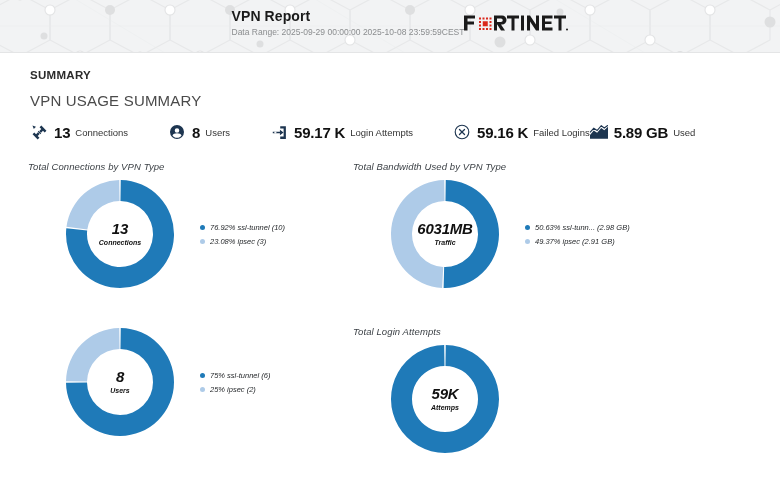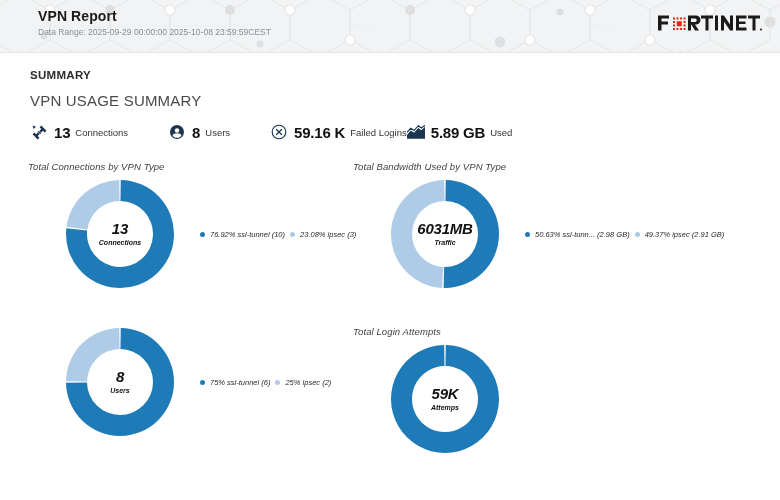--- a/index.html
+++ b/index.html
@@ -27,21 +27,21 @@
   .header-pattern {
     position: absolute;
     inset: 0;
     opacity: 1;
   }
   .header-inner {
     position: relative;
     height: 100%;
     display: flex;
     align-items: flex-start;
-    justify-content: space-between;
+    justify-content: center;
     padding: 8px 14px 0 38px;
     box-sizing: border-box;
   }
   .report-title {
     font-size: 14px;
     font-weight: bold;
     color: #1a1a1a;
     letter-spacing: 0.1px;
     line-height: 16px;
     margin: 0 0 3px 0;
@@ -164,21 +164,21 @@
   .donut-center-label {
     font-size: 7px;
     font-weight: bold;
     color: #111111;
     line-height: 9px;
     margin-top: 1px;
   }
   .legend {
     margin-left: 24px;
     display: flex;
-    flex-direction: row;
+    flex-direction: column;
     gap: 5px;
   }
   .legend-item {
     display: flex;
     align-items: center;
     white-space: nowrap;
   }
   .legend-dot {
     width: 5px;
     height: 5px;
@@ -322,20 +322,31 @@
     <div class="stat" style="margin-right:40px;">
       <span class="stat-icon">
         <svg width="16" height="16" viewBox="0 0 24 24" fill="currentColor">
           <path d="M12 1.5 A10.5 10.5 0 1 0 12 22.5 A10.5 10.5 0 1 0 12 1.5 Z M12 6.2 a3.4 3.4 0 1 1 0 6.8 a3.4 3.4 0 1 1 0 -6.8 Z M12 20.6 c-2.8 0-5.3-1.4-6.8-3.5 c0.6-2.2 3.6-3.4 6.8-3.4 s6.2 1.2 6.8 3.4 c-1.5 2.1-4 3.5-6.8 3.5 Z"></path>
         </svg>
       </span>
       <span class="stat-value">8</span>
       <span class="stat-label">Users</span>
     </div>
 
+    <div class="stat" style="margin-right:40px;">
+      <span class="stat-icon">
+        <svg width="17" height="17" viewBox="0 0 24 24" fill="currentColor">
+          <path d="M13 3 h8 v18 h-8 v-3.2 h4.8 V6.2 H13 Z"></path>
+          <path d="M12.6 8.2 L12.6 11 H2.5 v2.2 h10.1 v2.8 l5.1-3.9 Z"></path>
+          <circle cx="6.2" cy="12.1" r="1.6" fill="#f2f3f4"></circle>
+        </svg>
+      </span>
+      <span class="stat-value">59.17 K</span>
+      <span class="stat-label">Login Attempts</span>
+    </div>
 
     <div class="stat" style="">
       <span class="stat-icon">
         <svg width="16" height="16" viewBox="0 0 24 24">
           <circle cx="12" cy="12" r="10.2" fill="none" stroke="currentColor" stroke-width="1.7"></circle>
           <path d="M8.2 8.2 L15.8 15.8 M15.8 8.2 L8.2 15.8" stroke="currentColor" stroke-width="1.9" stroke-linecap="round"></path>
         </svg>
       </span>
       <span class="stat-value">59.16 K</span>
       <span class="stat-label">Failed Logins</span>

